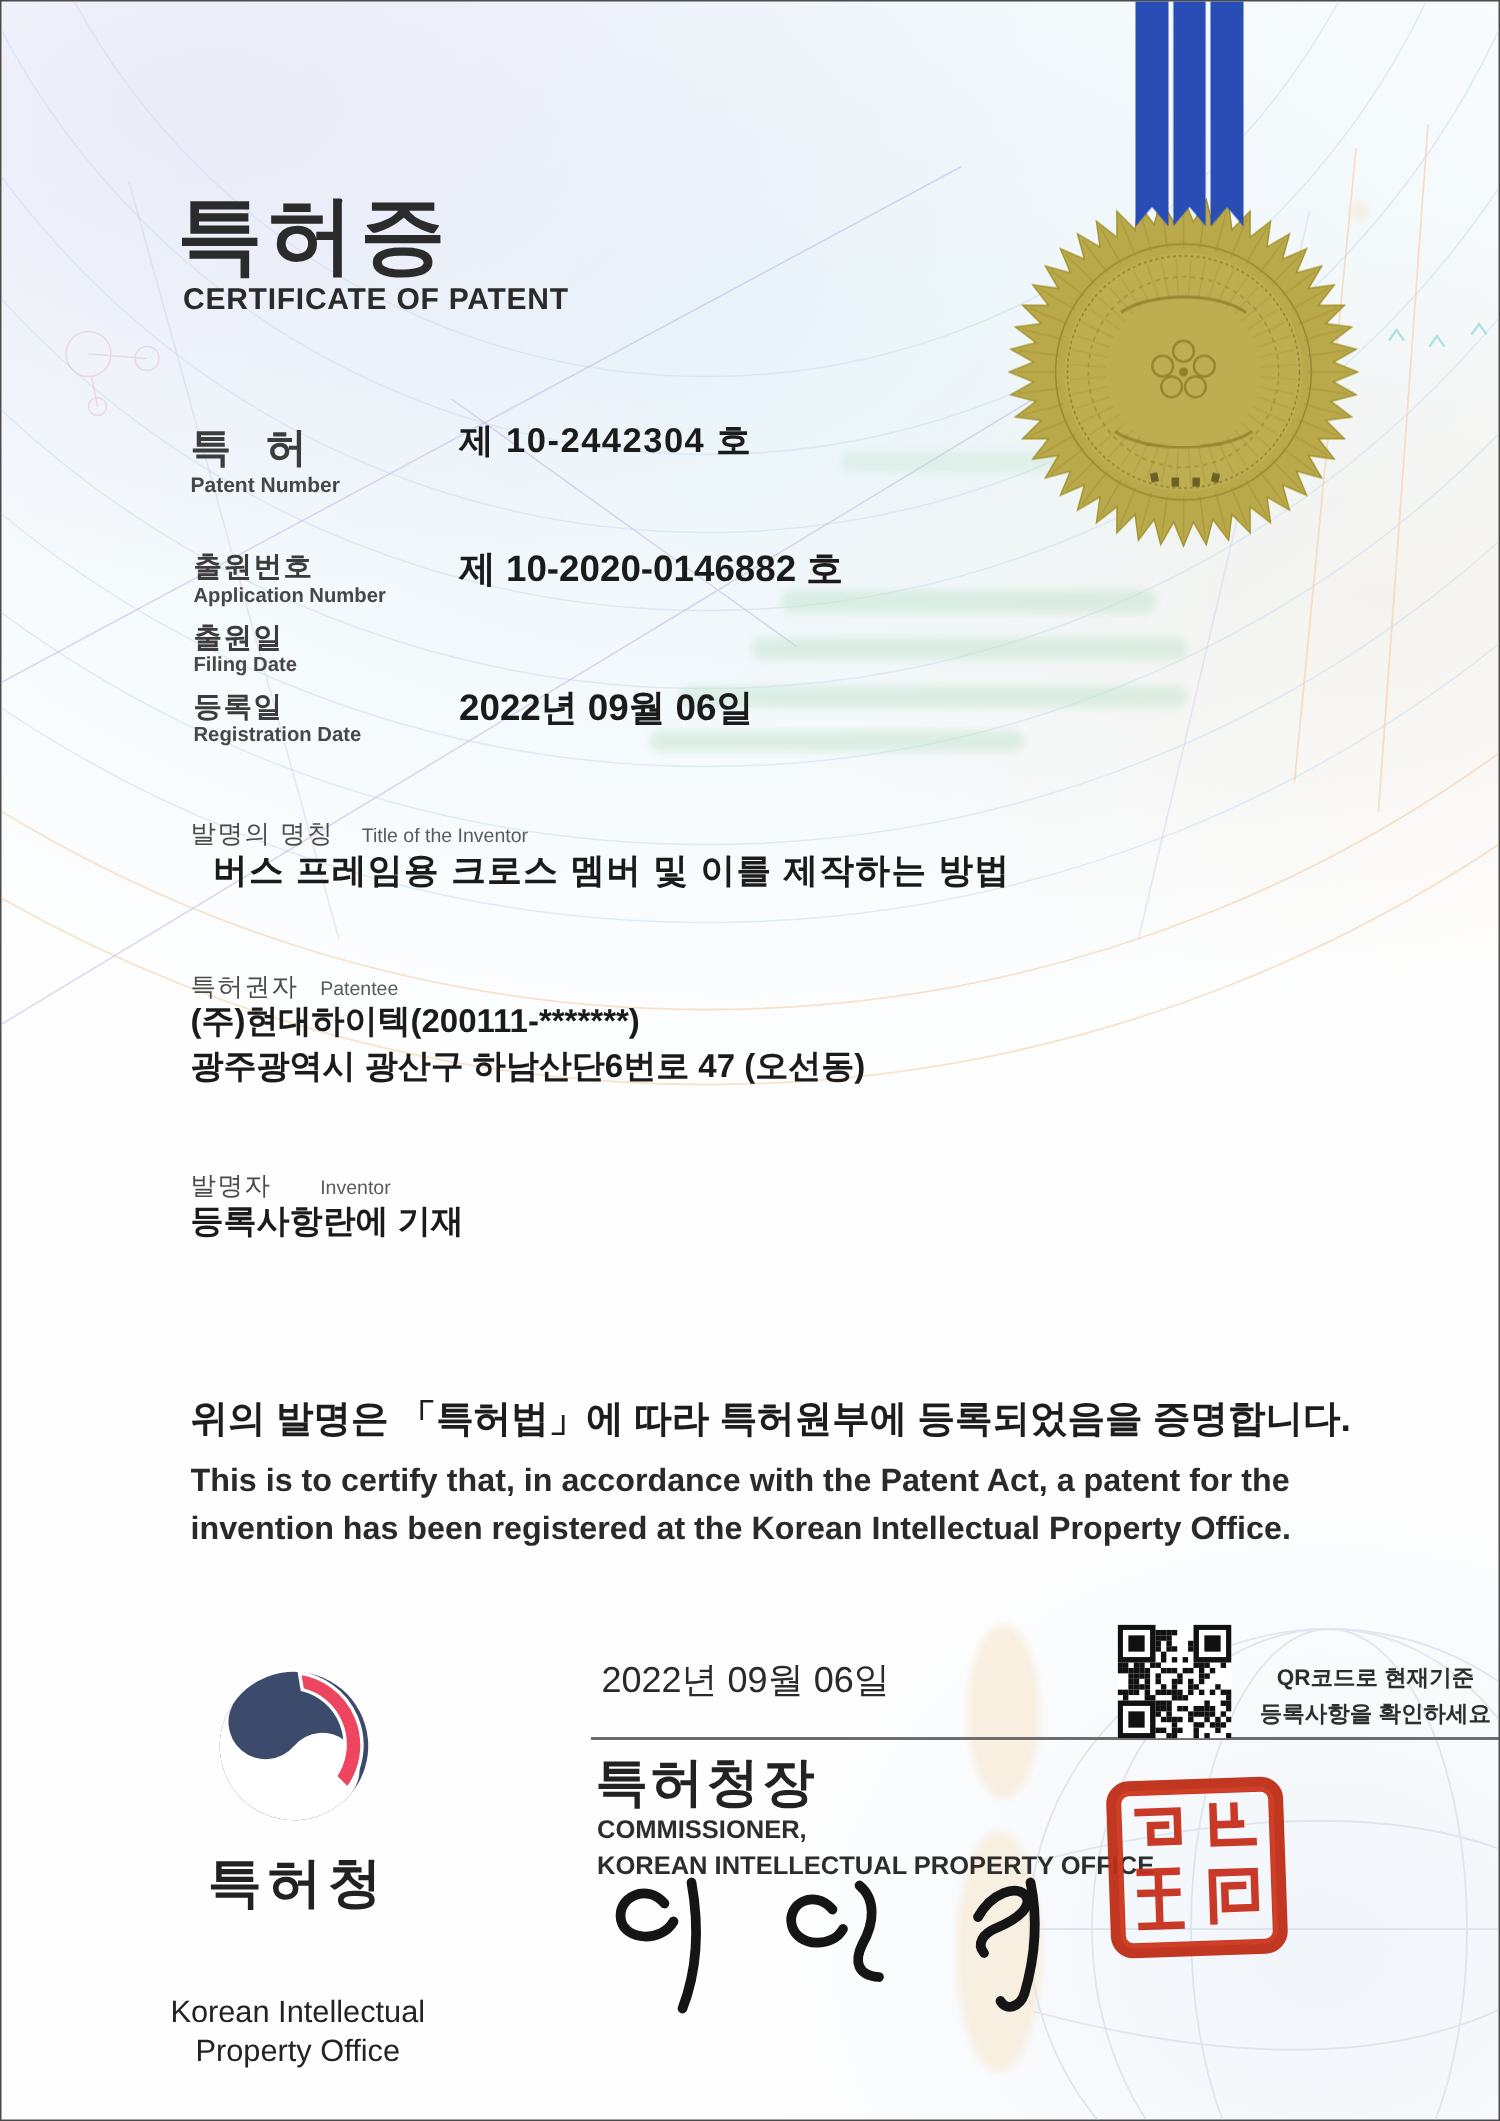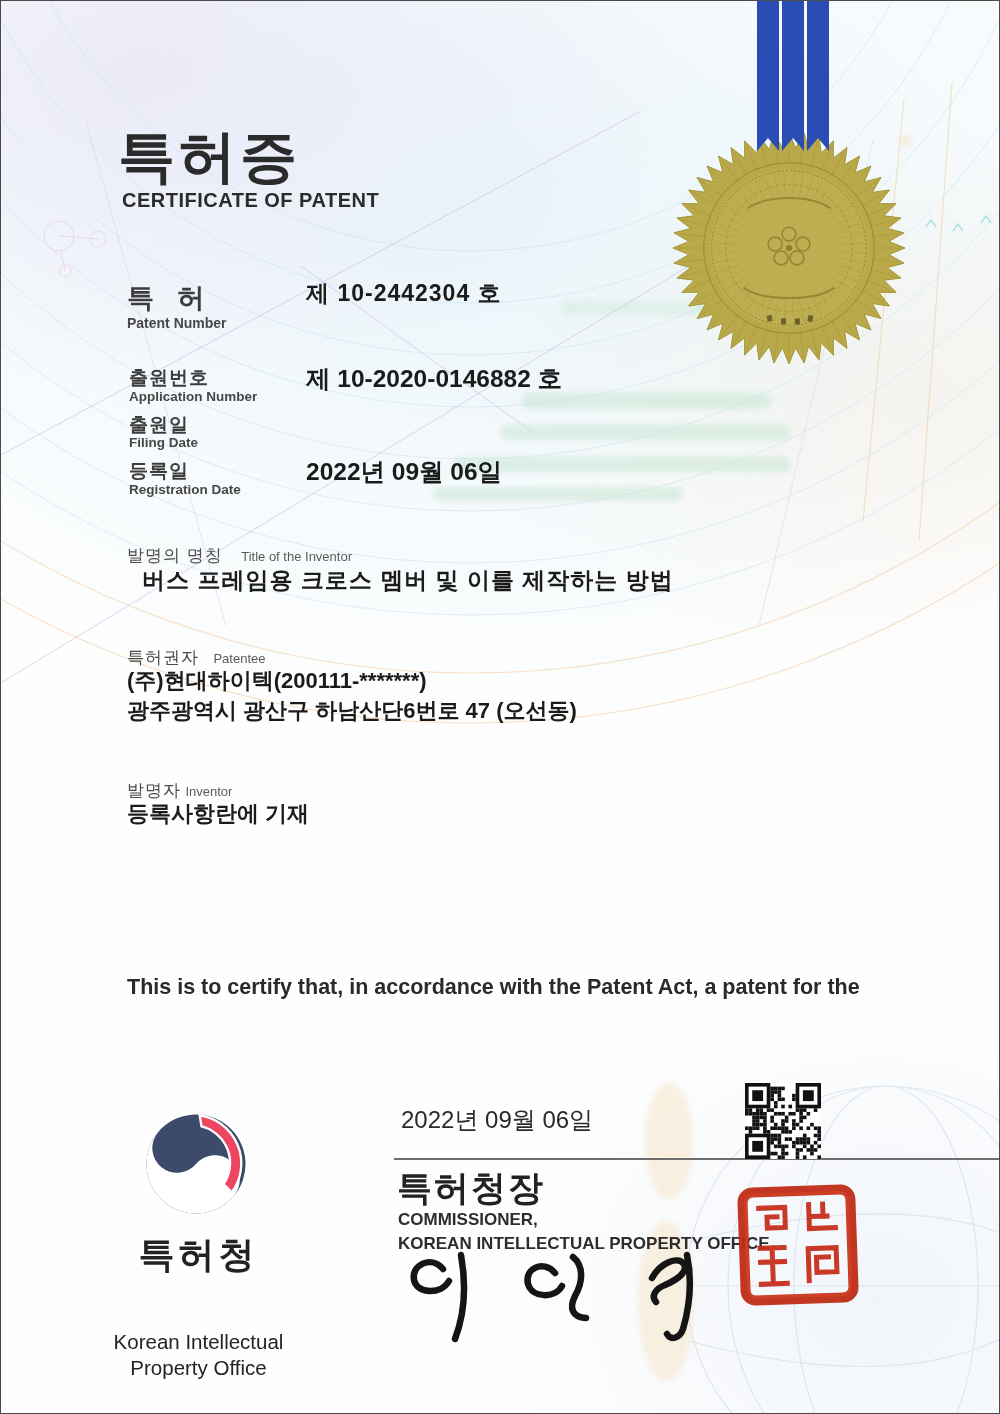--- a/index.html
+++ b/index.html
@@ -157,25 +157,27 @@
 
   <div class="abs" style="left:126px;top:645px;white-space:nowrap;">
     <span class="sec-kr">특허권자</span>
     <span class="sec-en" style="margin-left:10px;">Patentee</span>
   </div>
   <div class="abs val" style="left:126px;top:665px;font-size:22px;">(주)현대하이텍(200111-*******)</div>
   <div class="abs val" style="left:126px;top:695px;font-size:22px;">광주광역시 광산구 하남산단6번로 47 (오선동)</div>
 
   <div class="abs" style="left:126px;top:778px;white-space:nowrap;">
     <span class="sec-kr">발명자</span>
-    <span class="sec-en" style="margin-left:0;">Inventor</span>
+    <span class="sec-en" style="margin-left:28px;">Inventor</span>
   </div>
   <div class="abs val" style="left:126px;top:798px;font-size:22px;">등록사항란에 기재</div>
 
+  <div class="abs b" style="left:126px;top:928px;font-size:25px;color:#1d1d1d;white-space:nowrap;">위의 발명은 「특허법」에 따라 특허원부에 등록되었음을 증명합니다.</div>
   <div class="abs b" style="left:126px;top:974px;font-size:21.5px;color:#2a2a2a;white-space:nowrap;">This is to certify that, in accordance with the Patent Act, a patent for the</div>
+  <div class="abs b" style="left:126px;top:1006px;font-size:21.5px;color:#2a2a2a;white-space:nowrap;">invention has been registered at the Korean Intellectual Property Office.</div>
 
   <div class="abs" style="left:400px;top:1103px;font-size:24px;color:#2a2a2a;">2022년 09월 06일</div>
   <div class="hr" style="left:393px;top:1157px;width:605px;"></div>
 
   <svg class="abs" style="left:744px;top:1082px;" width="76" height="76" viewBox="0 0 76 76">
     <rect x="0" y="0" width="76" height="76" fill="#fff"></rect>
     <g id="qr-mods" fill="#111">
         <rect x="25.33" y="3.62" width="3.62" height="3.62"></rect>
         <rect x="28.95" y="3.62" width="3.62" height="3.62"></rect>
         <rect x="32.57" y="3.62" width="3.62" height="3.62"></rect>
@@ -317,20 +319,24 @@
         <rect x="3.619047619047619" y="3.619047619047619" width="18.095238095238095" height="18.095238095238095" fill="#fff"></rect>
         <rect x="7.238095238095238" y="7.238095238095238" width="10.857142857142858" height="10.857142857142858" fill="#111"></rect>
         <rect x="50.666666666666664" y="0" width="25.333333333333332" height="25.333333333333332"></rect>
         <rect x="54.285714285714285" y="3.619047619047619" width="18.095238095238095" height="18.095238095238095" fill="#fff"></rect>
         <rect x="57.904761904761905" y="7.238095238095238" width="10.857142857142858" height="10.857142857142858" fill="#111"></rect>
         <rect x="0" y="50.666666666666664" width="25.333333333333332" height="25.333333333333332"></rect>
         <rect x="3.619047619047619" y="54.285714285714285" width="18.095238095238095" height="18.095238095238095" fill="#fff"></rect>
         <rect x="7.238095238095238" y="57.904761904761905" width="10.857142857142858" height="10.857142857142858" fill="#111"></rect>
       </g>
   </svg>
+  <div class="abs b" style="left:832px;top:1106px;width:168px;text-align:center;font-size:15px;line-height:24px;color:#2e2e2e;">
+    <span style="display:block;">QR코드로 현재기준</span>
+    <span style="display:block;">등록사항을 확인하세요</span>
+  </div>
 
   <div class="abs b" style="left:396px;top:1164px;font-size:35px;letter-spacing:2px;color:#222;">특허청장</div>
   <div class="abs b" style="left:397px;top:1209px;font-size:17px;color:#2d2d2d;">COMMISSIONER,</div>
   <div class="abs b" style="left:397px;top:1233px;font-size:17px;color:#2d2d2d;white-space:nowrap;">KOREAN INTELLECTUAL PROPERTY OFFICE</div>
 
   <svg class="abs" style="left:396px;top:1246px;" width="330" height="96" viewBox="0 0 330 96">
     <g fill="none" stroke="#151515" stroke-width="6.5" stroke-linecap="round" stroke-linejoin="round">
       <path d="M46,22 C34,8 14,18 17,33 C20,47 44,48 52,34"></path>
       <path d="M64,8 C69,36 68,66 58,92"></path>
       <path d="M158,26 C146,12 127,22 131,37 C135,51 158,52 165,39"></path>

